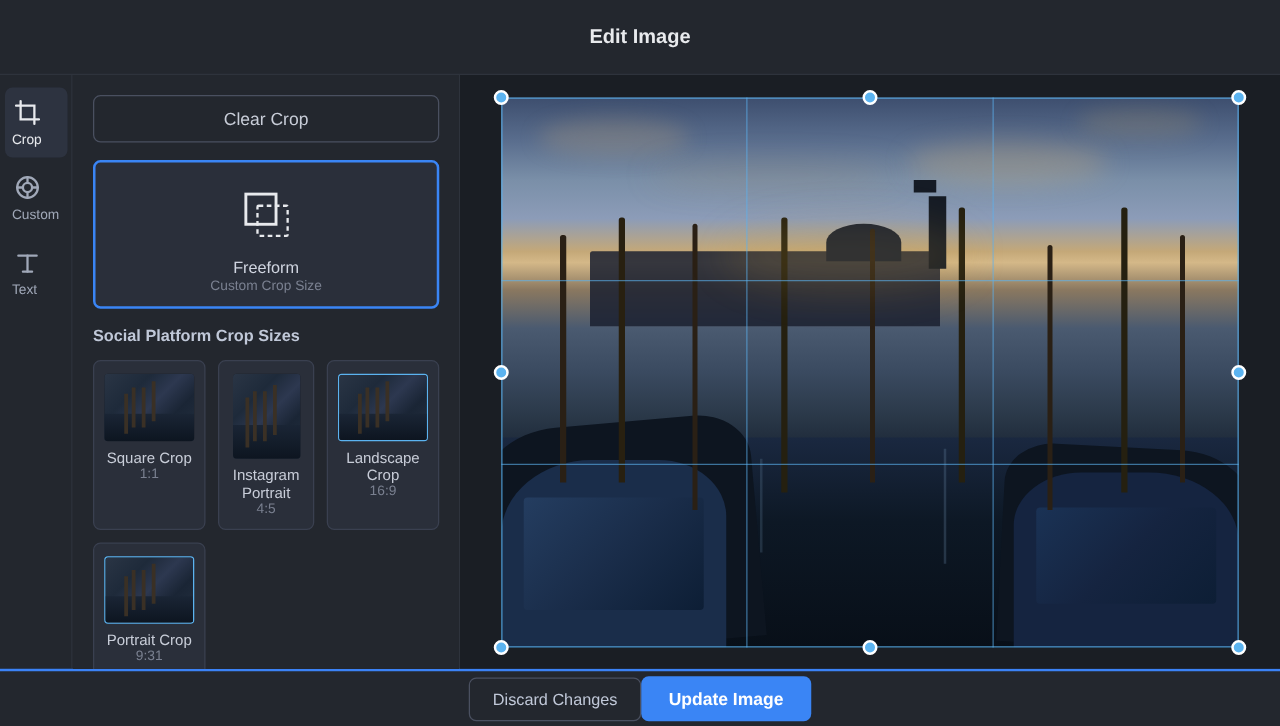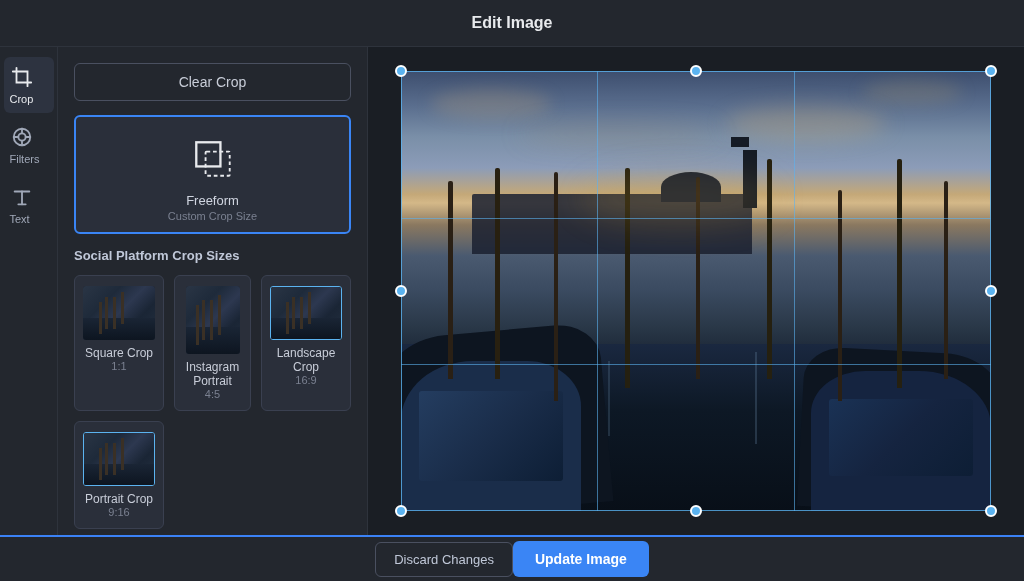--- a/index.html
+++ b/index.html
@@ -9,21 +9,21 @@
       background: #1e2228;
       font-family: -apple-system, BlinkMacSystemFont, 'Segoe UI', sans-serif;
       overflow: hidden;
       display: flex;
       flex-direction: column;
     }
 
     
     .header {
       background: #23272e;
-      height: 47px;
+      height: 60px;
       display: flex;
       align-items: center;
       justify-content: center;
       border-bottom: 1px solid #2e333c;
       flex-shrink: 0;
     }
     .header-title {
       color: #e8eaed;
       font-size: 16px;
       font-weight: 600;
@@ -380,21 +380,21 @@
       <div class="sidebar-icon">
         <svg viewBox="0 0 24 24" xmlns="http://www.w3.org/2000/svg">
           <circle cx="12" cy="12" r="9" stroke-width="2"></circle>
           <circle cx="12" cy="12" r="4" stroke-width="2"></circle>
           <line x1="12" y1="3" x2="12" y2="8" stroke-width="2" stroke-linecap="round"></line>
           <line x1="12" y1="16" x2="12" y2="21" stroke-width="2" stroke-linecap="round"></line>
           <line x1="3" y1="12" x2="8" y2="12" stroke-width="2" stroke-linecap="round"></line>
           <line x1="16" y1="12" x2="21" y2="12" stroke-width="2" stroke-linecap="round"></line>
         </svg>
       </div>
-      <span class="icon-label">Filters</span>
+      <span class="icon-label">Custom</span>
     </div>
 
     <div class="sidebar-item">
       <div class="sidebar-icon">
         <svg viewBox="0 0 24 24" xmlns="http://www.w3.org/2000/svg">
           <line x1="4" y1="6" x2="20" y2="6" stroke-width="2" stroke-linecap="round"></line>
           <line x1="12" y1="6" x2="12" y2="20" stroke-width="2" stroke-linecap="round"></line>
           <line x1="8" y1="20" x2="16" y2="20" stroke-width="2" stroke-linecap="round"></line>
         </svg>
       </div>
@@ -449,21 +449,21 @@
         </div>
         <span class="social-crop-name">Landscape Crop</span>
         <span class="social-crop-ratio">16:9</span>
       </div>
 
       <div class="social-crop-item">
         <div class="social-crop-thumb" style="border:1.5px solid #5bb3f0;">
           <div class="thumb-img"></div>
         </div>
         <span class="social-crop-name">Portrait Crop</span>
-        <span class="social-crop-ratio">9:16</span>
+        <span class="social-crop-ratio">9:31</span>
       </div>
     </div>
   </div>
 
   <div class="canvas-area">
     <div class="image-container">
 
       <div class="image-bg">
 
         <div style="position:absolute;top:4%;left:5%;width:120px;height:30px;background:rgba(190,165,120,0.25);border-radius:50%;filter:blur(8px);"></div>

